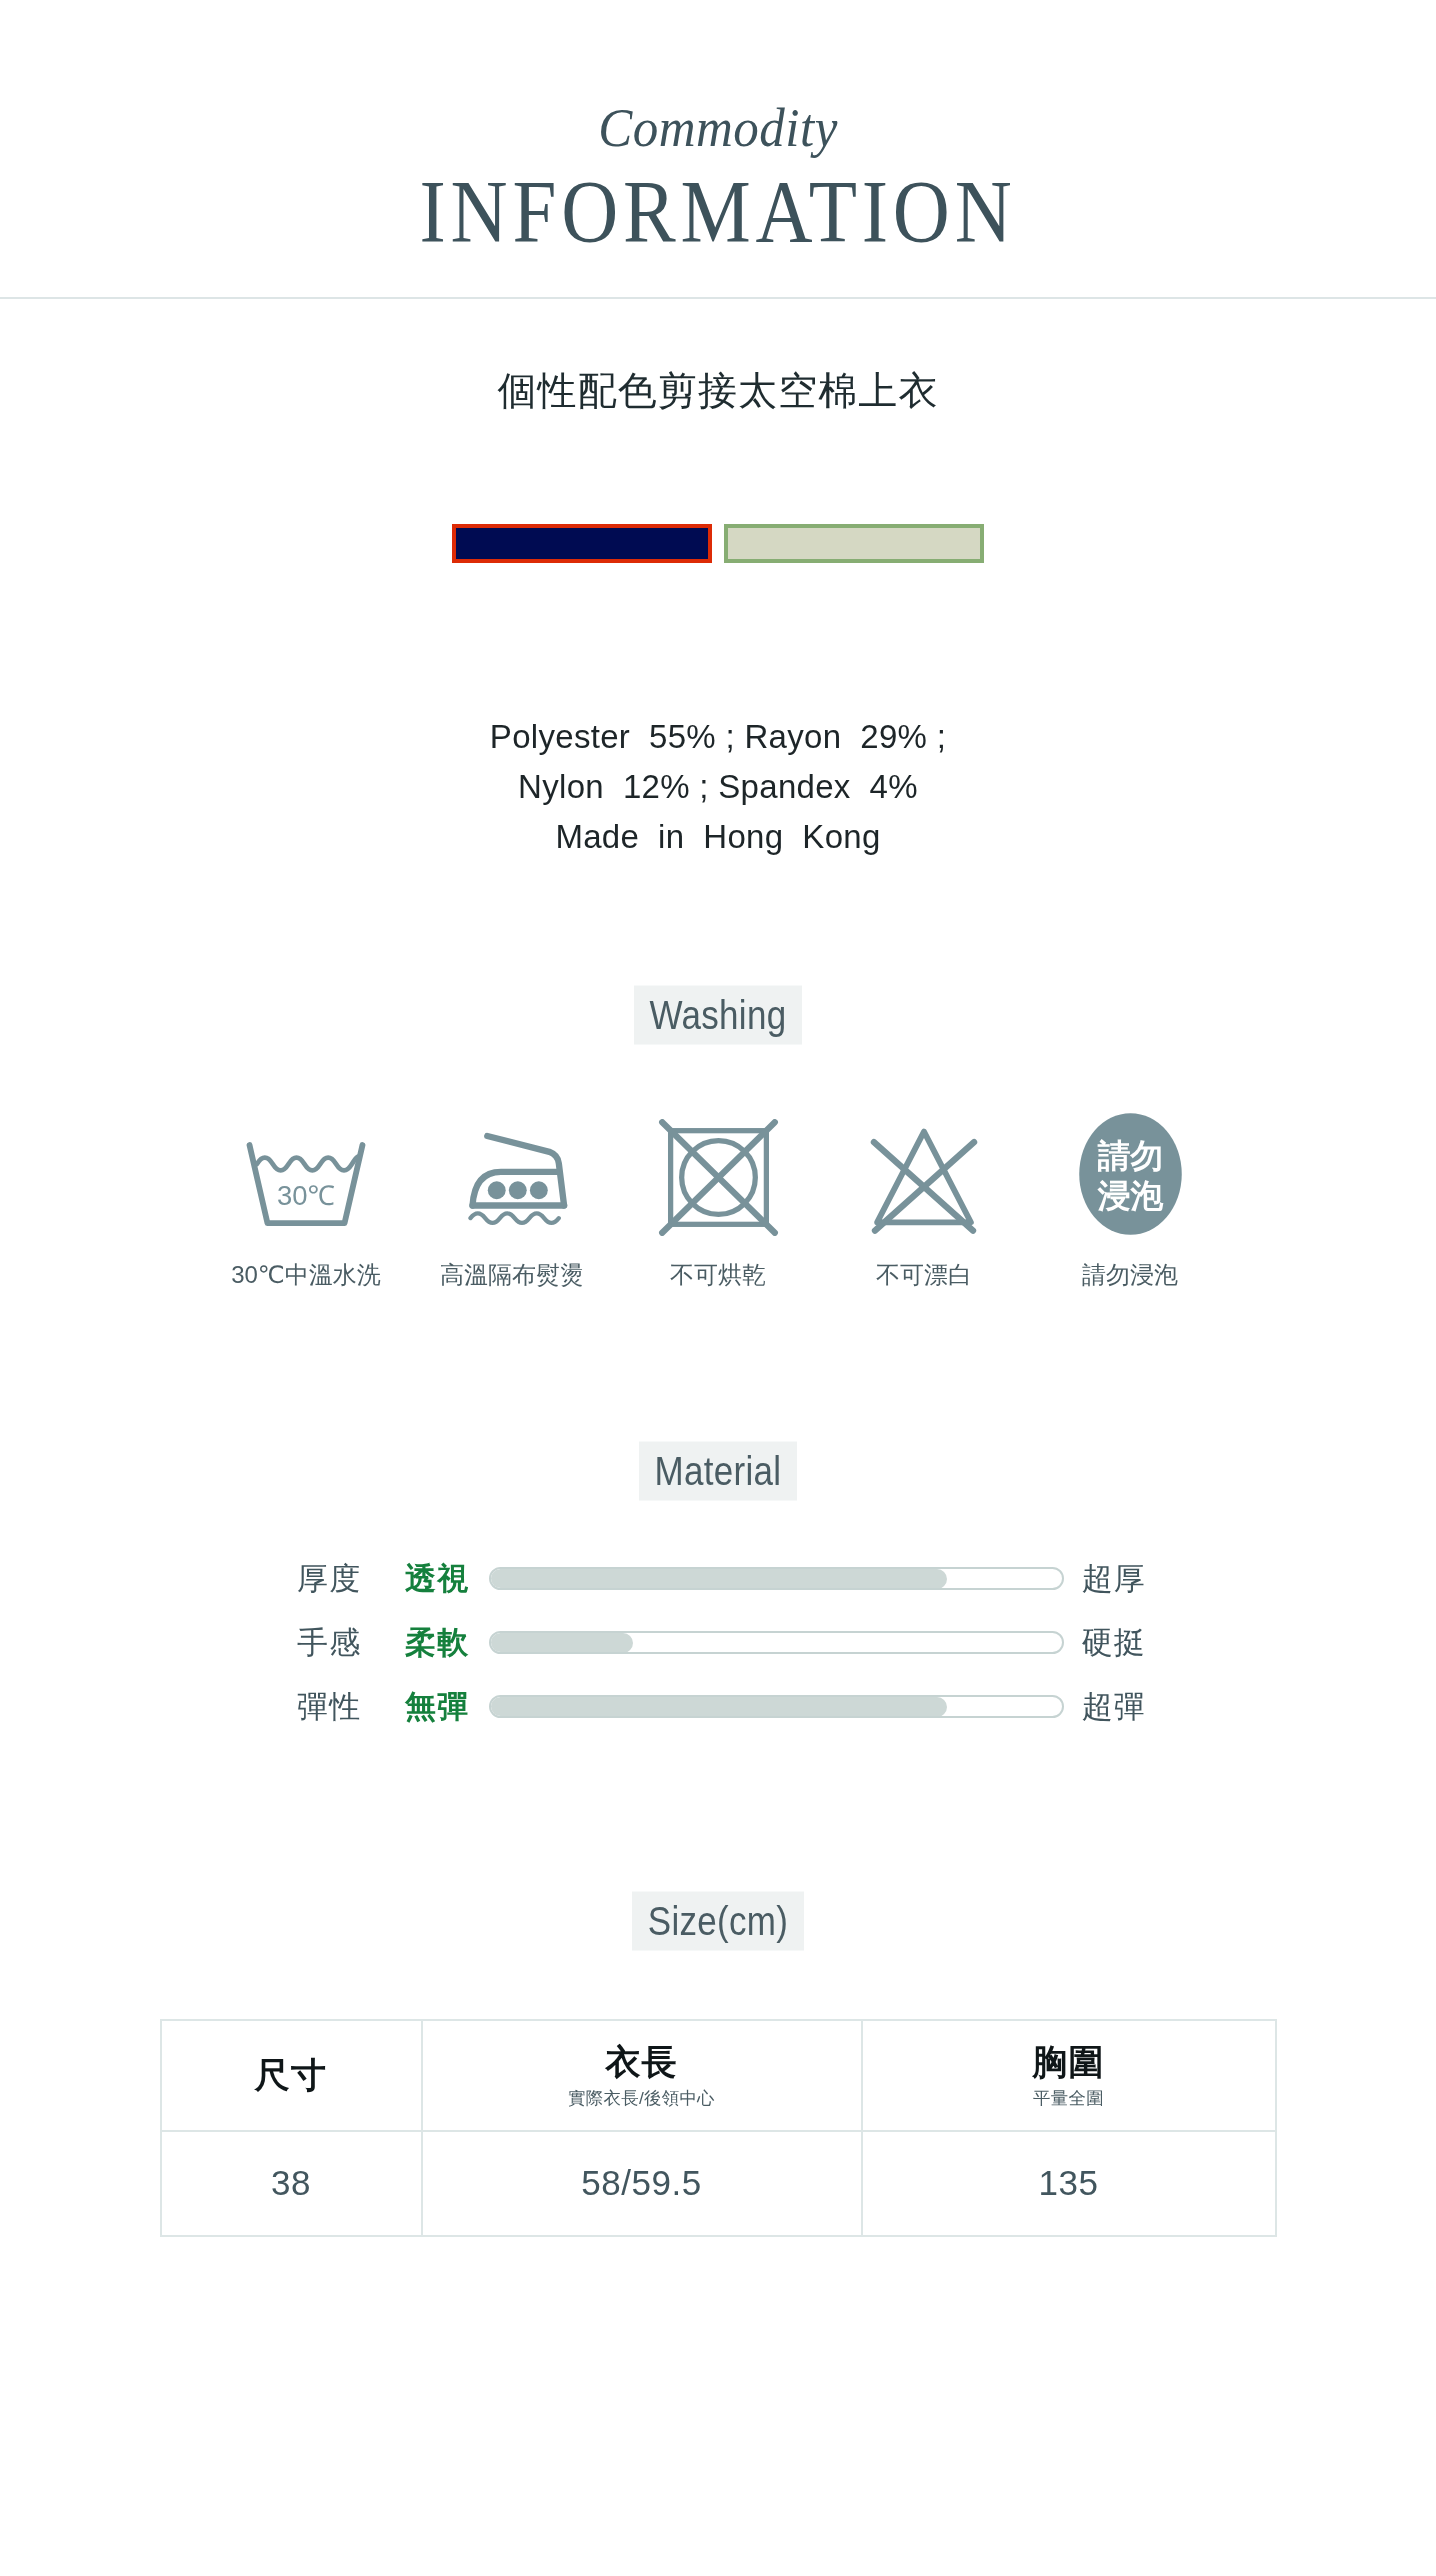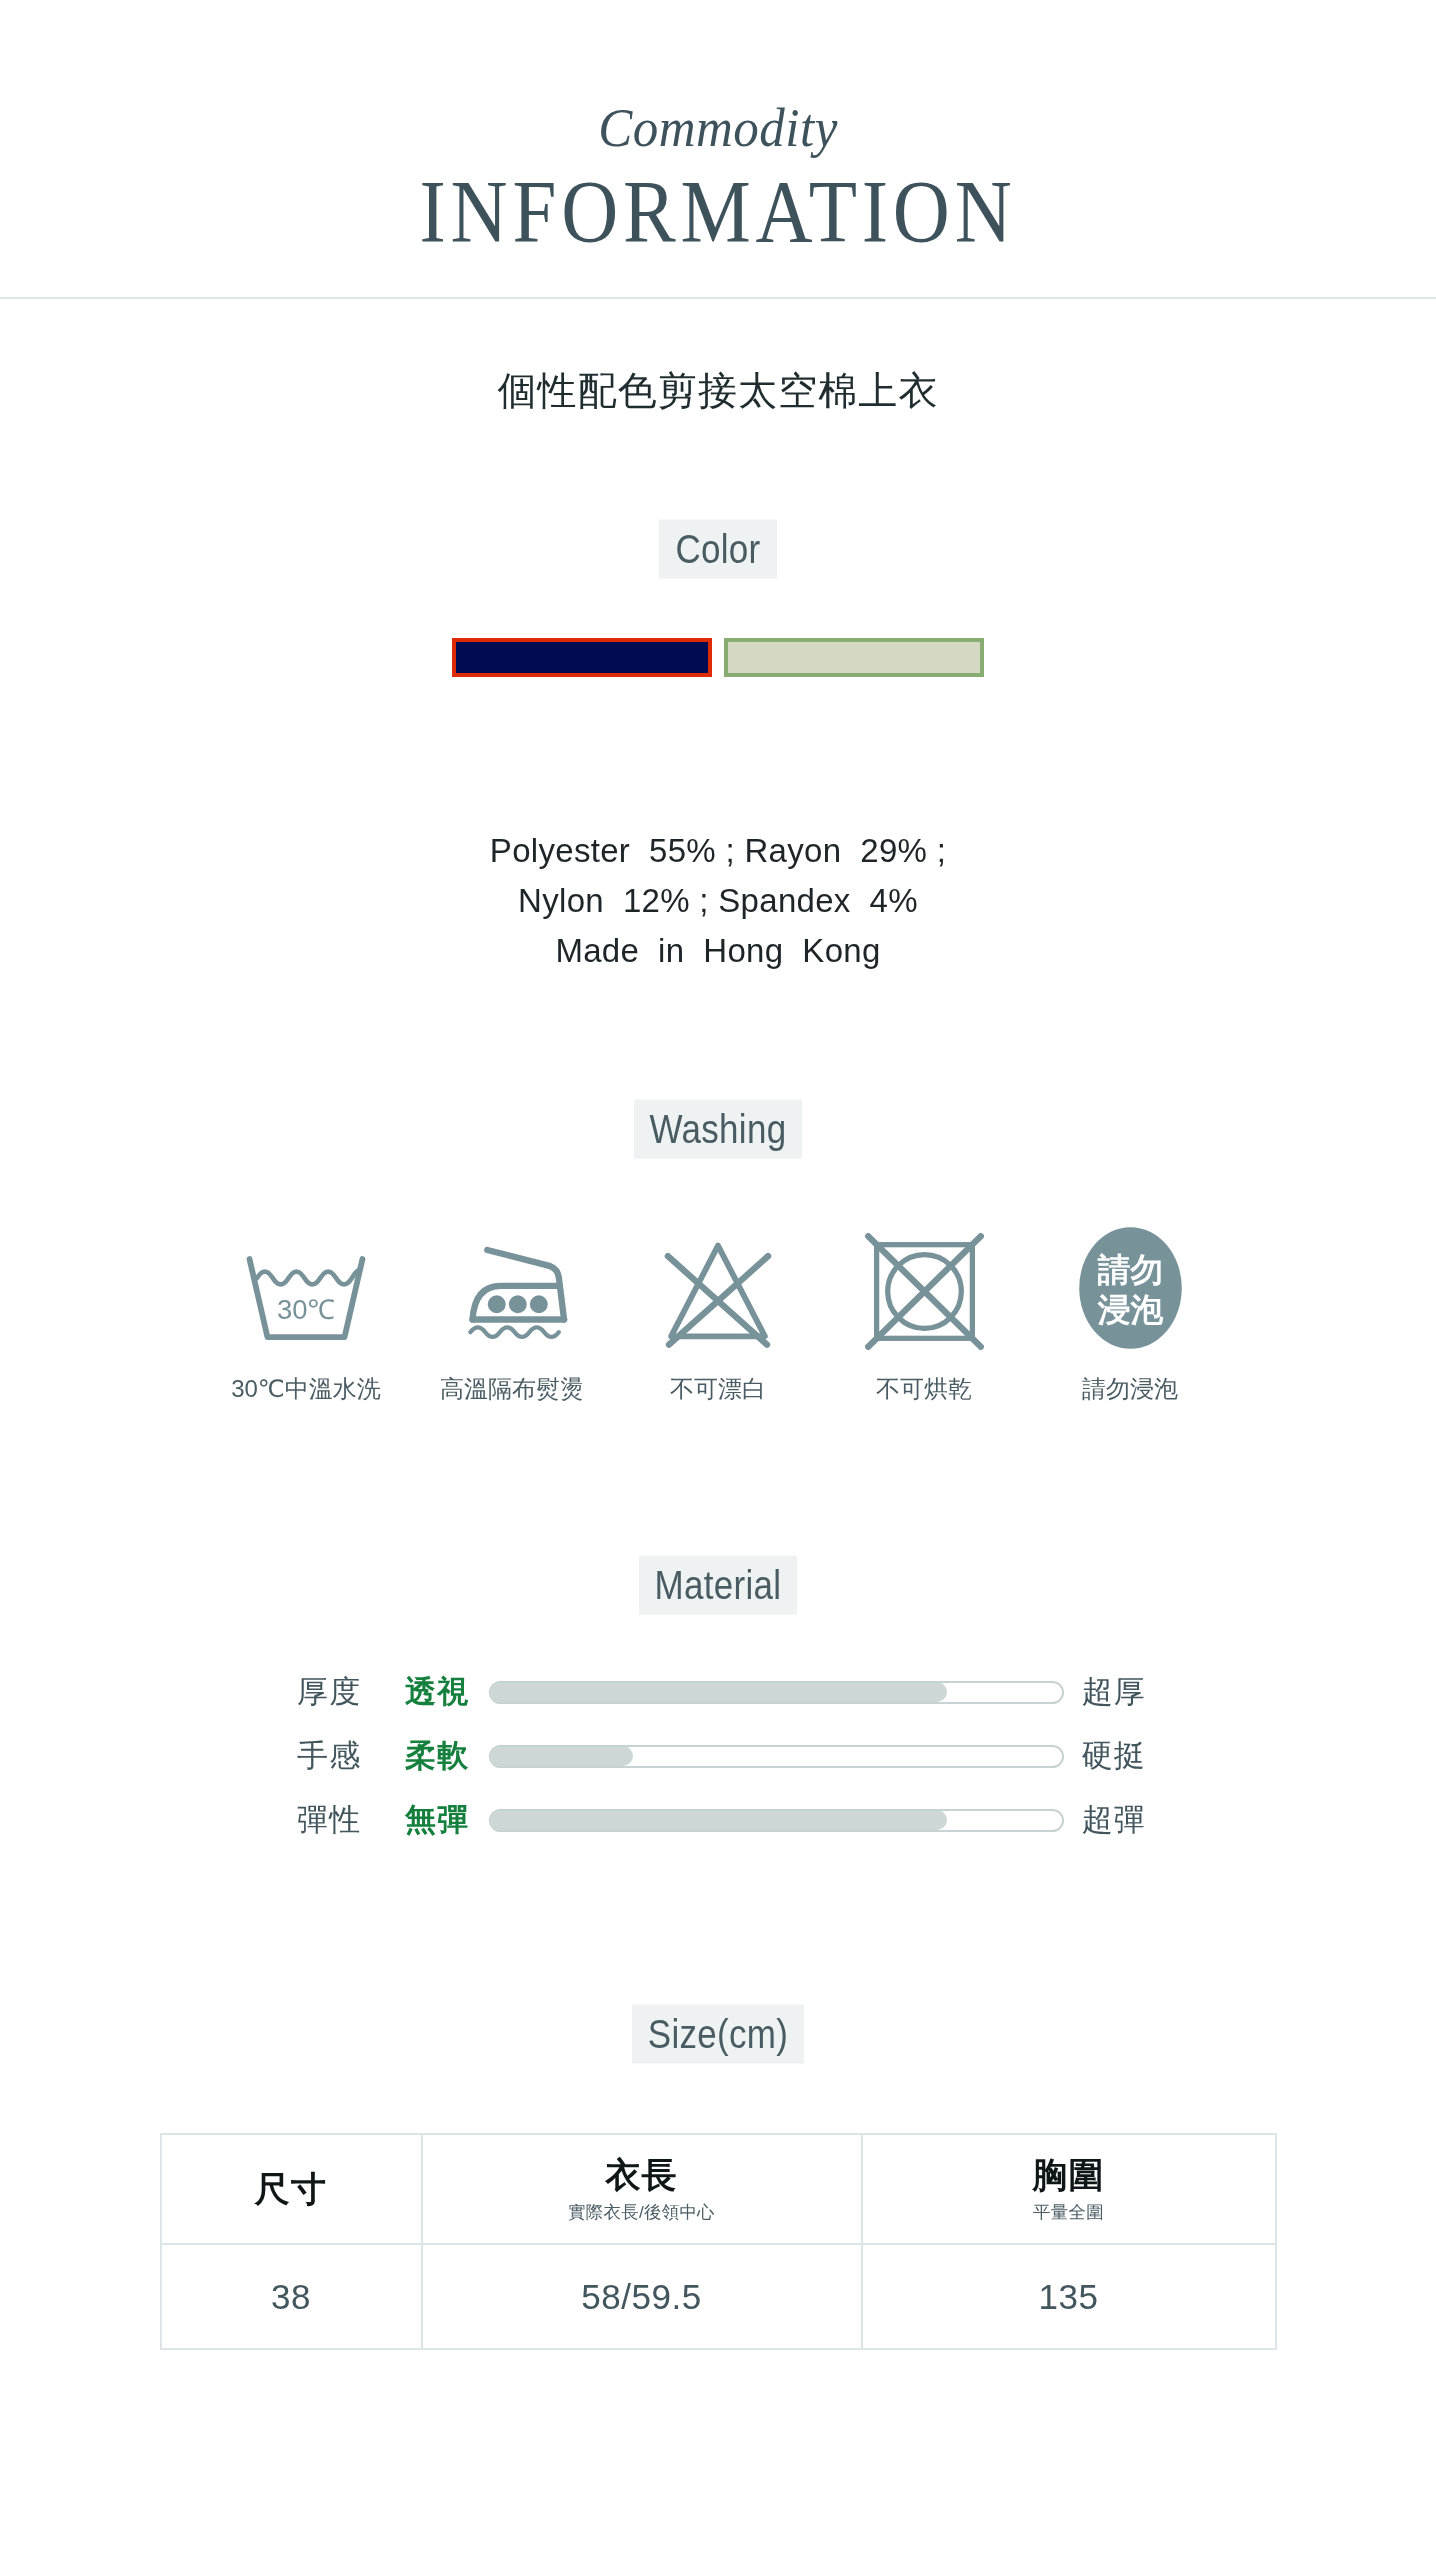--- a/index.html
+++ b/index.html
@@ -258,23 +258,20 @@
   </div>
   <div>
     <span class="main-title">INFORMATION</span>
   </div>
   <div class="header-rule"></div>
 </div>
 
 <div class="product-name">個性配色剪接太空棉上衣</div>
 
 <section class="color-section">
-  <div class="section-badge-wrap">
-    <span class="section-badge">Color</span>
-  </div>
   <div class="swatch-row">
     <div class="swatch swatch-a"></div>
     <div class="swatch swatch-b"></div>
   </div>
 </section>
 
 <section class="origin-section">
   <div class="origin-lines">
     <div>Polyester  55% ; Rayon  29% ;</div>
     <div>Nylon  12% ; Spandex  4%</div>
@@ -309,39 +306,39 @@
           <circle cx="136" cy="143" r="17" fill="#78929a"></circle>
           <circle cx="176" cy="143" r="17" fill="#78929a"></circle>
           <path d="M46 196 Q60 178 74 196 T102 196 T130 196 T158 196 T186 196 T214 196" fill="none" stroke="#78929a" stroke-width="8" stroke-linecap="round"></path>
         </svg>
       </div>
       <div class="wash-label">高溫隔布熨燙</div>
     </div>
 
     <div class="wash-item">
       <div class="wash-icon">
-        <svg width="132" height="117" viewBox="0 0 250 222" aria-hidden="true">
-          <path d="M125 24 L214 196 L36 196 Z" fill="none" stroke="#78929a" stroke-width="11" stroke-linejoin="round"></path>
-          <line x1="30" y1="44" x2="218" y2="212" stroke="#78929a" stroke-width="12" stroke-linecap="round"></line>
-          <line x1="220" y1="44" x2="32" y2="212" stroke="#78929a" stroke-width="12" stroke-linecap="round"></line>
-        </svg>
-      </div>
-      <div class="wash-label">不可漂白</div>
-    </div>
-
-    <div class="wash-item">
-      <div class="wash-icon">
         <svg width="121" height="117" viewBox="0 0 230 222" aria-hidden="true">
           <rect x="24" y="22" width="182" height="178" fill="none" stroke="#78929a" stroke-width="10"></rect>
           <circle cx="115" cy="111" r="70" fill="none" stroke="#78929a" stroke-width="10"></circle>
           <line x1="8" y1="6" x2="222" y2="216" stroke="#78929a" stroke-width="12" stroke-linecap="round"></line>
           <line x1="222" y1="6" x2="8" y2="216" stroke="#78929a" stroke-width="12" stroke-linecap="round"></line>
         </svg>
       </div>
       <div class="wash-label">不可烘乾</div>
+    </div>
+
+    <div class="wash-item">
+      <div class="wash-icon">
+        <svg width="132" height="117" viewBox="0 0 250 222" aria-hidden="true">
+          <path d="M125 24 L214 196 L36 196 Z" fill="none" stroke="#78929a" stroke-width="11" stroke-linejoin="round"></path>
+          <line x1="30" y1="44" x2="218" y2="212" stroke="#78929a" stroke-width="12" stroke-linecap="round"></line>
+          <line x1="220" y1="44" x2="32" y2="212" stroke="#78929a" stroke-width="12" stroke-linecap="round"></line>
+        </svg>
+      </div>
+      <div class="wash-label">不可漂白</div>
     </div>
 
     <div class="wash-item">
       <div class="wash-icon">
         <svg width="111" height="124" viewBox="0 0 210 234" aria-hidden="true">
           <ellipse cx="105" cy="117" rx="97" ry="115" fill="#78929a"></ellipse>
           <text x="105" y="104" font-family="Liberation Sans, sans-serif" font-size="62" font-weight="700" fill="#ffffff" text-anchor="middle">請勿</text>
           <text x="105" y="180" font-family="Liberation Sans, sans-serif" font-size="62" font-weight="700" fill="#ffffff" text-anchor="middle">浸泡</text>
         </svg>
       </div>

